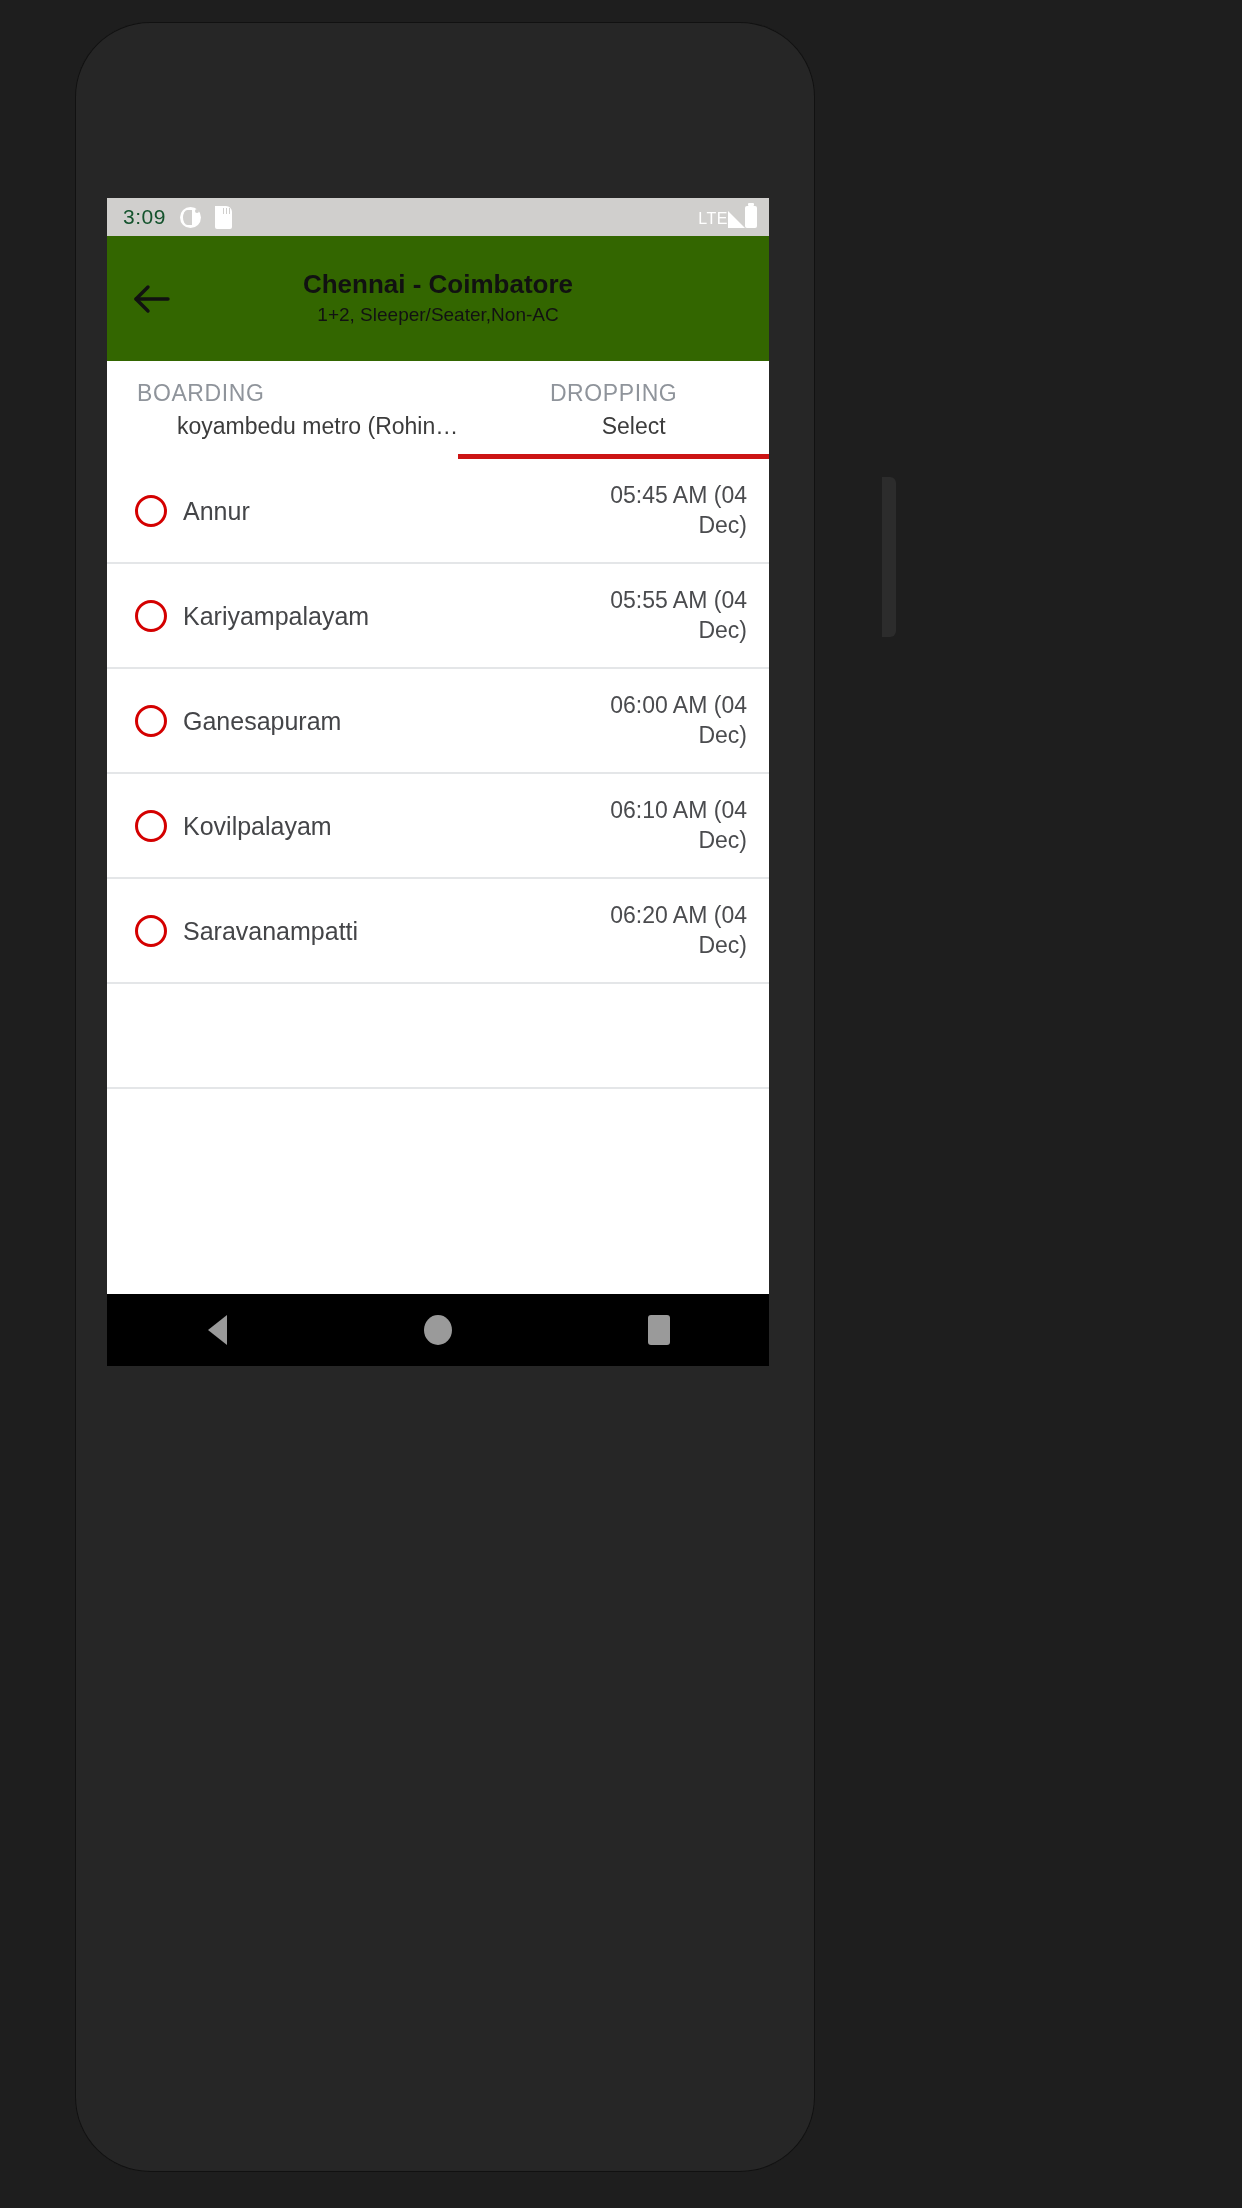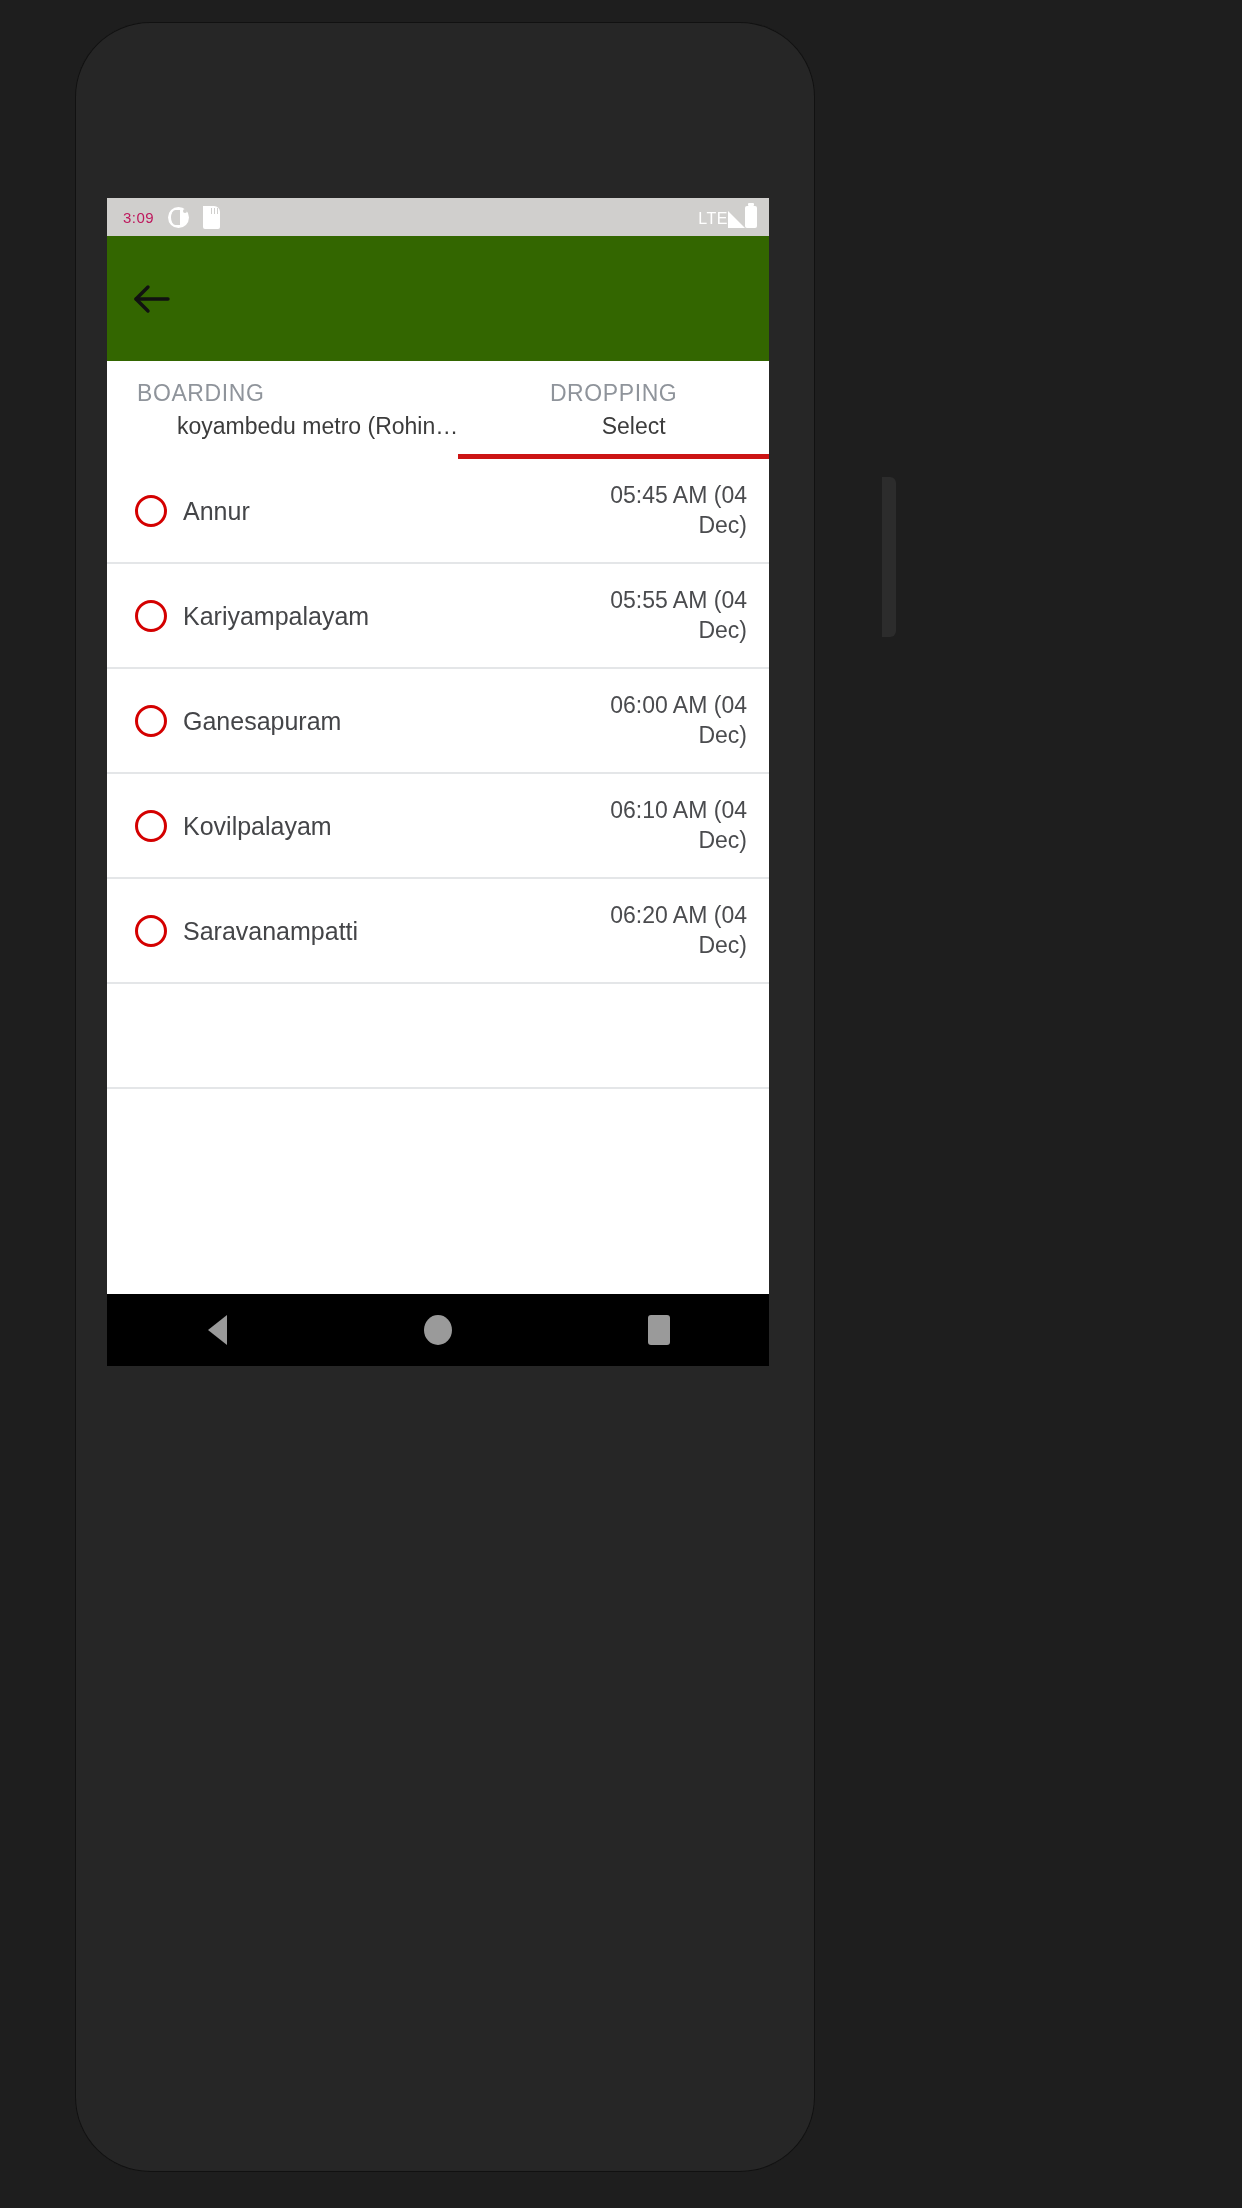--- a/index.html
+++ b/index.html
@@ -38,21 +38,21 @@
 
   
   #status-bar{
     height:38px;
     background:#d0cfcd;
     display:flex;
     align-items:center;
     padding:0 12px 0 16px;
     color:#ffffff;
   }
-  #status-time{ font-size:15px; color:#be185d; letter-spacing:.5px;}
+  #status-time{ font-size:21px; color:#14532d; letter-spacing:.5px;}
   .status-left{ display:flex; align-items:center; gap:14px; flex:1;}
   .status-right{ display:flex; align-items:flex-end; }
   .si{ display:inline-block; }
   #lte-label{ font-size:16px; color:#fff; letter-spacing:0.5px; font-weight:400;}
   .sig-tri{
     width:0;height:0;
     border-left:17px solid #fff;
     border-top:17px solid transparent;
   }
   .batt{
@@ -250,20 +250,24 @@
 
   <div id="app-bar">
     <div id="back-button">
       <span id="back-arrow">
         <svg width="40" height="32" viewBox="0 0 40 32" aria-hidden="true">
           <path d="M16 4 L4 16 L16 28" fill="none" stroke="#111" stroke-width="3.4" stroke-linecap="round" stroke-linejoin="round"></path>
           <path d="M4 16 L36 16" fill="none" stroke="#111" stroke-width="3.4" stroke-linecap="round"></path>
         </svg>
       </span>
     </div>
+    <div id="app-bar-titles">
+      <div id="app-bar-title">Chennai - Coimbatore</div>
+      <div id="app-bar-subtitle">1+2, Sleeper/Seater,Non-AC</div>
+    </div>
   </div>
 
   <div id="tab-bar">
     <div class="tab">
       <span class="tab-label">BOARDING</span>
       <span class="tab-value">koyambedu metro (Rohin…</span>
     </div>
     <div class="tab center-al active">
       <span class="tab-label">DROPPING</span>
       <span class="tab-value">Select</span>

